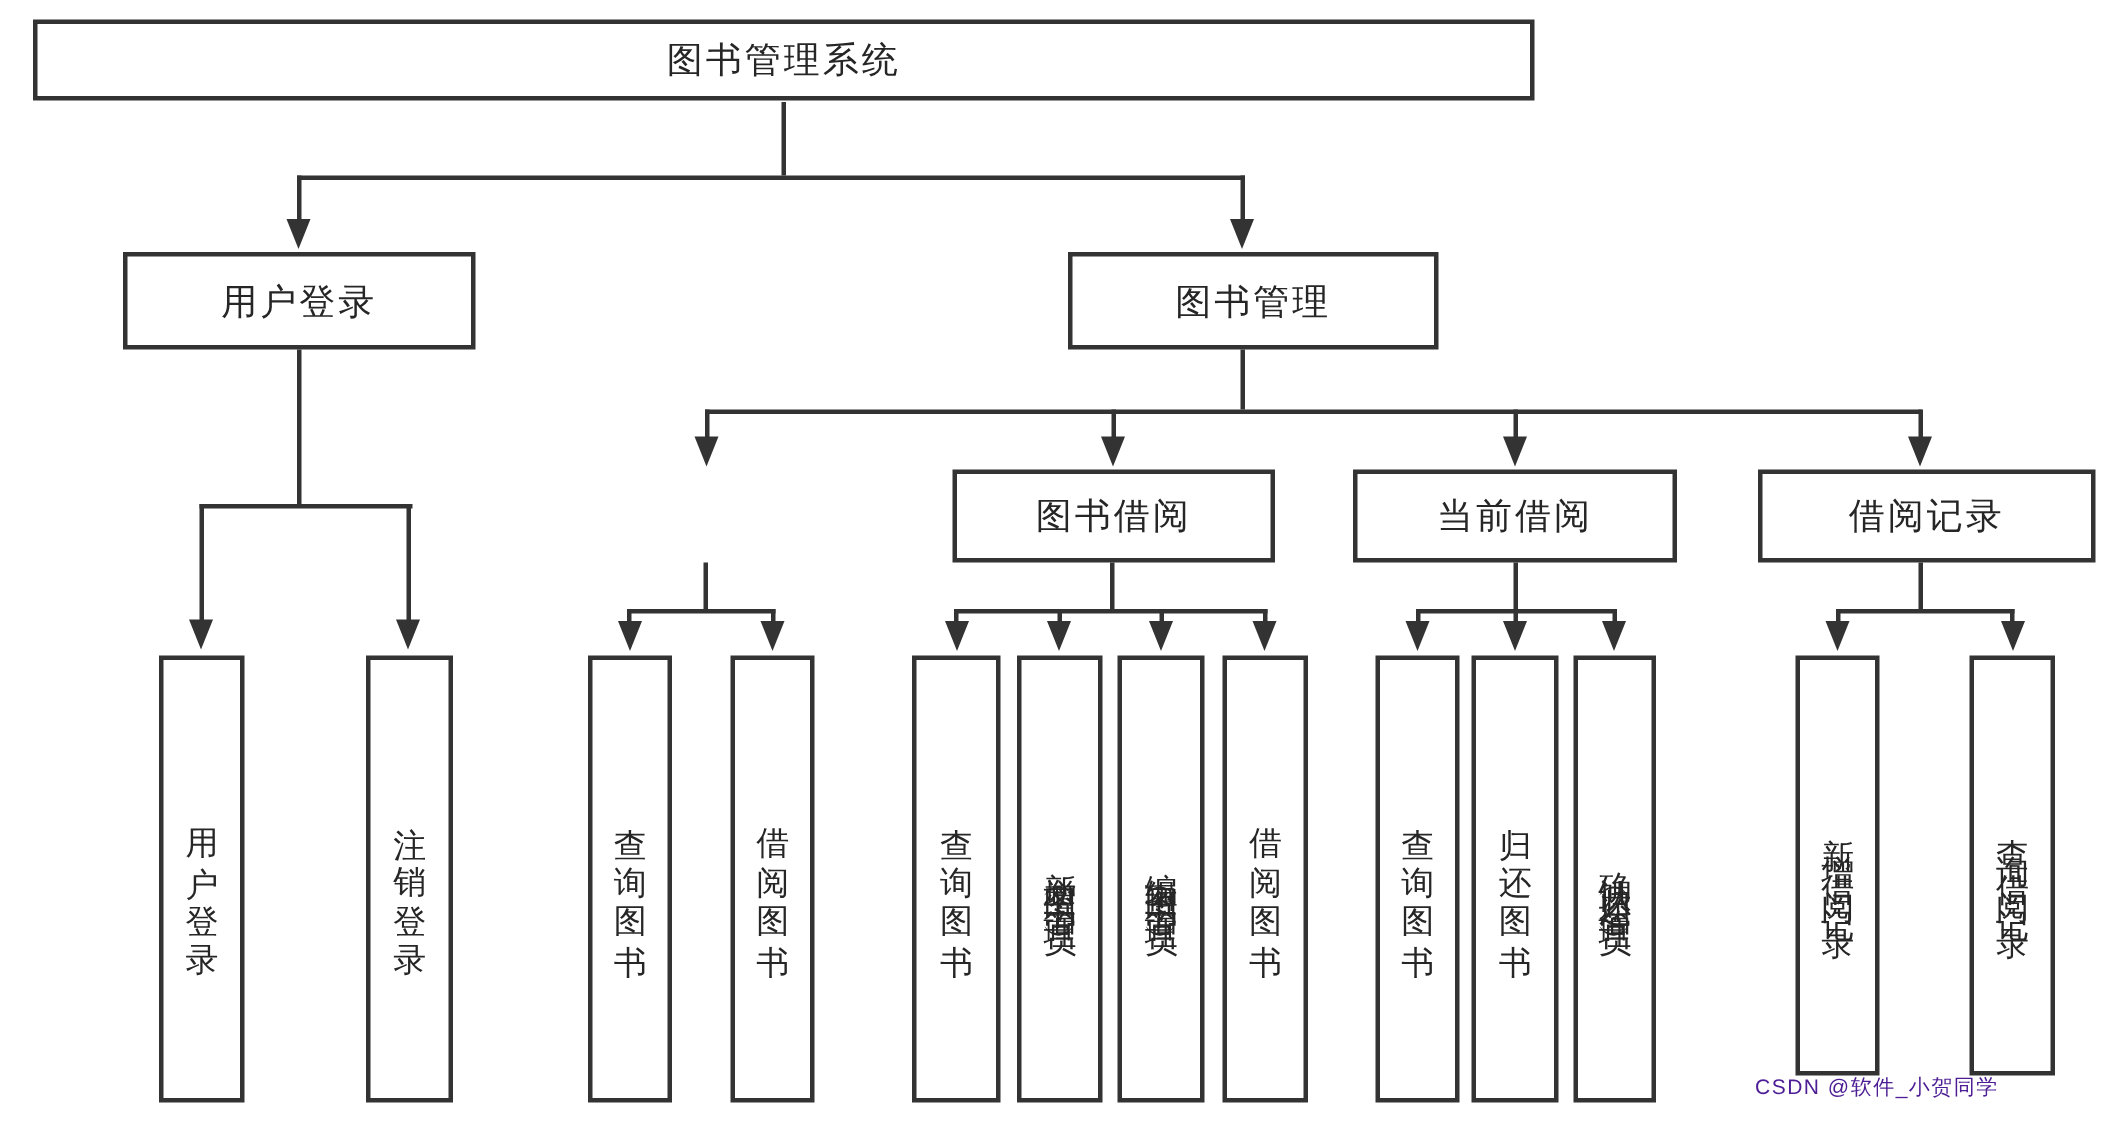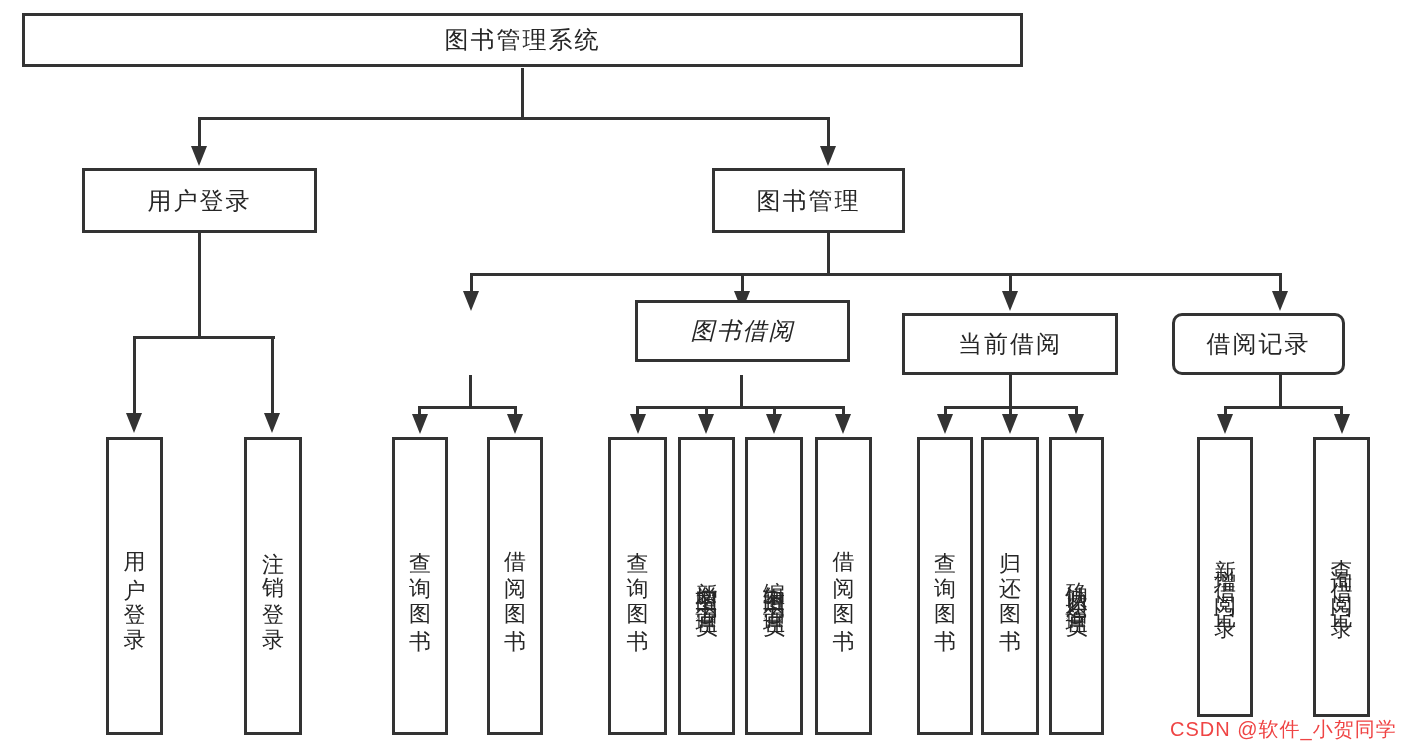--- a/index.html
+++ b/index.html
@@ -21,62 +21,62 @@
   }
   .vbox span.mid{letter-spacing:12px;}
   .vbox span.loose{letter-spacing:26px;}
   .hline,.vline{position:absolute;background:#333333;}
   .arrow{
     position:absolute;width:0;height:0;
     border-left:8px solid transparent;border-right:8px solid transparent;
     border-top:20px solid #333333;
   }
   .watermark{
-    position:absolute;left:1170px;top:716px;font-size:20px;color:#ef4444;
+    position:absolute;left:1170px;top:716px;font-size:14px;color:#4c1d95;
     letter-spacing:1px;white-space:nowrap;
   }
 </style>
 </head>
 <body>
 
 <div id="stage">
 
   <div class="box" style="left:22px;top:13px;width:1001px;height:54px;">图书管理系统</div>
 
   <div class="vline" style="left:521px;top:68px;width:3px;height:49px;"></div>
   <div class="hline" style="left:198px;top:117px;width:632px;height:3px;"></div>
   <div class="vline" style="left:198px;top:117px;width:3px;height:32px;"></div>
   <div class="arrow" style="left:191px;top:146px;"></div>
   <div class="vline" style="left:827px;top:117px;width:3px;height:32px;"></div>
   <div class="arrow" style="left:820px;top:146px;"></div>
 
   <div class="box" style="left:82px;top:168px;width:235px;height:65px;">用户登录</div>
-  <div class="box" style="left:712px;top:168px;width:193px;height:65px;">图书管理</div>
+  <div class="box" style="left:712px;top:168px;width:247px;height:65px;">图书管理</div>
 
   <div class="vline" style="left:198px;top:233px;width:3px;height:103px;"></div>
   <div class="hline" style="left:133px;top:336px;width:142px;height:3px;"></div>
   <div class="vline" style="left:133px;top:336px;width:3px;height:80px;"></div>
   <div class="arrow" style="left:126px;top:413px;"></div>
   <div class="vline" style="left:271px;top:336px;width:3px;height:80px;"></div>
   <div class="arrow" style="left:264px;top:413px;"></div>
 
   <div class="vline" style="left:827px;top:233px;width:3px;height:40px;"></div>
   <div class="hline" style="left:470px;top:273px;width:811px;height:3px;"></div>
   <div class="vline" style="left:470px;top:273px;width:3px;height:20px;"></div>
   <div class="arrow" style="left:463px;top:291px;"></div>
   <div class="vline" style="left:741px;top:273px;width:3px;height:20px;"></div>
   <div class="arrow" style="left:734px;top:291px;"></div>
   <div class="vline" style="left:1009px;top:273px;width:3px;height:20px;"></div>
   <div class="arrow" style="left:1002px;top:291px;"></div>
   <div class="vline" style="left:1279px;top:273px;width:3px;height:20px;"></div>
   <div class="arrow" style="left:1272px;top:291px;"></div>
 
-  <div class="box" style="left:635px;top:300px;width:215px;height:62px;font-style:italic;">图书借阅</div>
+  <div class="box" style="left:635px;top:313px;width:215px;height:62px;">图书借阅</div>
   <div class="box" style="left:902px;top:313px;width:216px;height:62px;">当前借阅</div>
-  <div class="box" style="left:1172px;top:313px;width:173px;height:62px;border-radius:10px;">借阅记录</div>
+  <div class="box" style="left:1172px;top:313px;width:225px;height:62px;">借阅记录</div>
 
   <div class="vline" style="left:469px;top:375px;width:3px;height:31px;"></div>
   <div class="hline" style="left:418px;top:406px;width:99px;height:3px;"></div>
   <div class="vline" style="left:418px;top:406px;width:3px;height:12px;"></div>
   <div class="arrow" style="left:412px;top:414px;"></div>
   <div class="vline" style="left:514px;top:406px;width:3px;height:12px;"></div>
   <div class="arrow" style="left:507px;top:414px;"></div>
 
   <div class="vline" style="left:740px;top:375px;width:3px;height:31px;"></div>
   <div class="hline" style="left:636px;top:406px;width:209px;height:3px;"></div>

